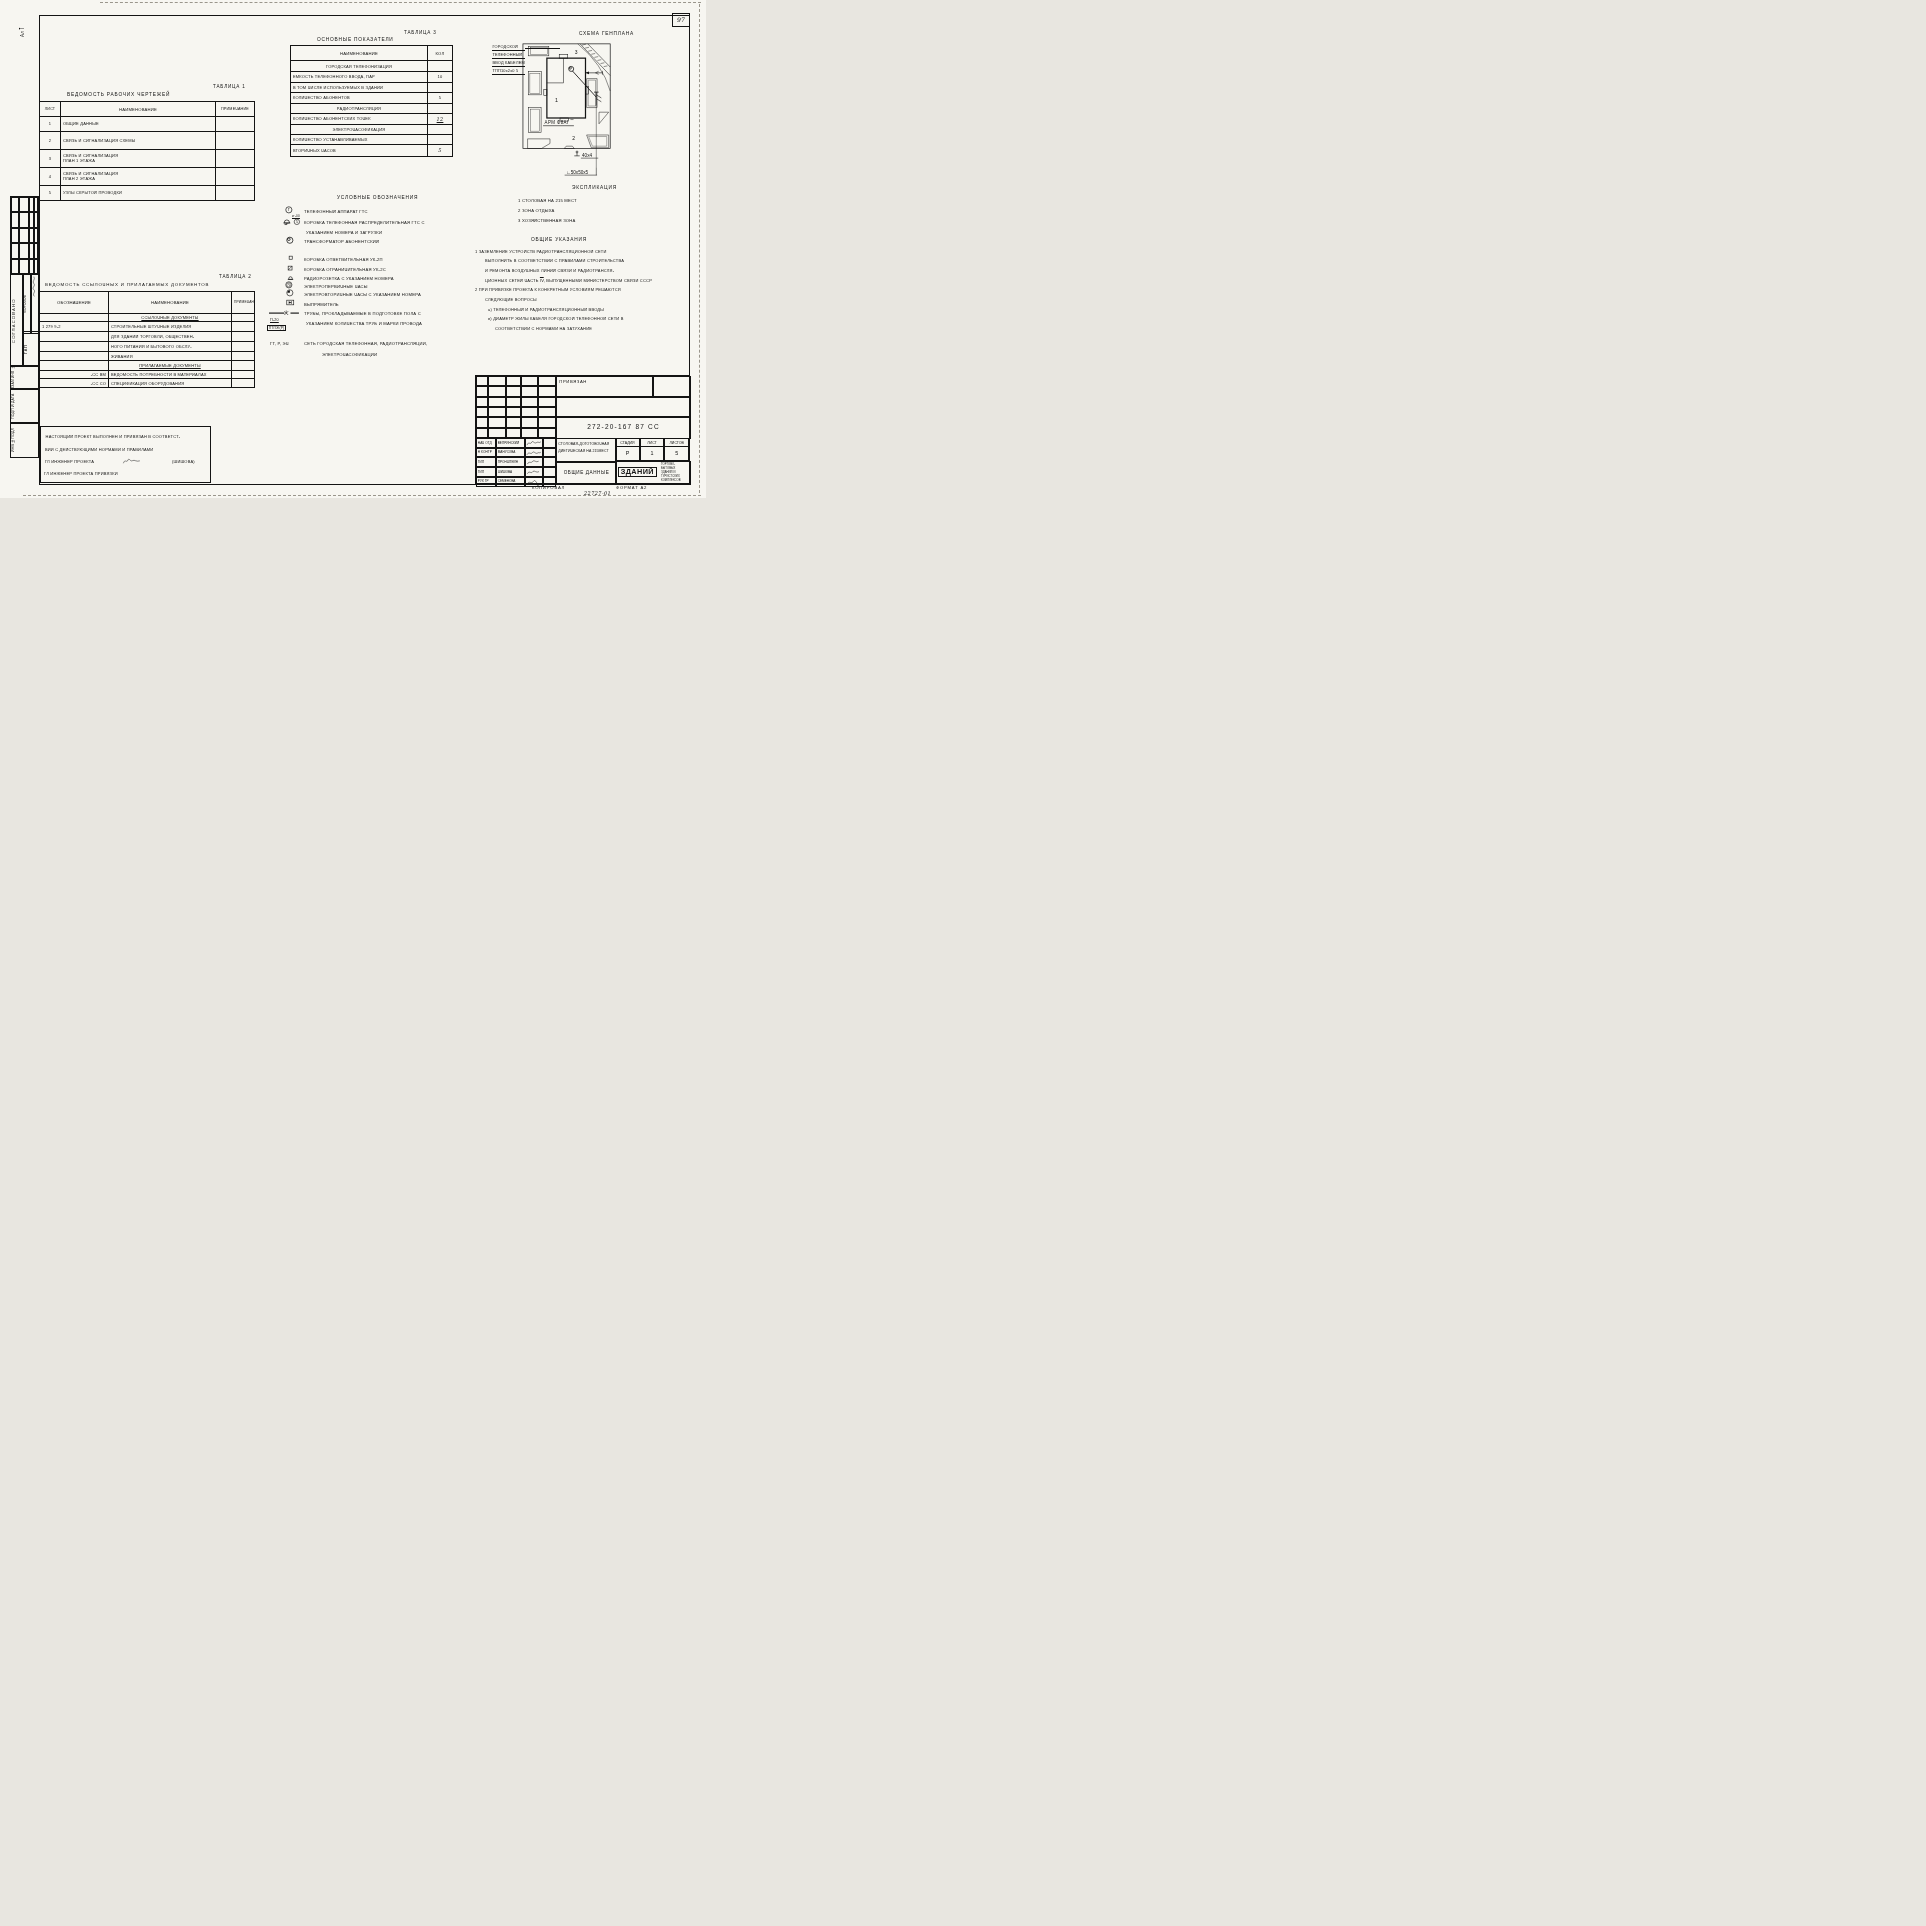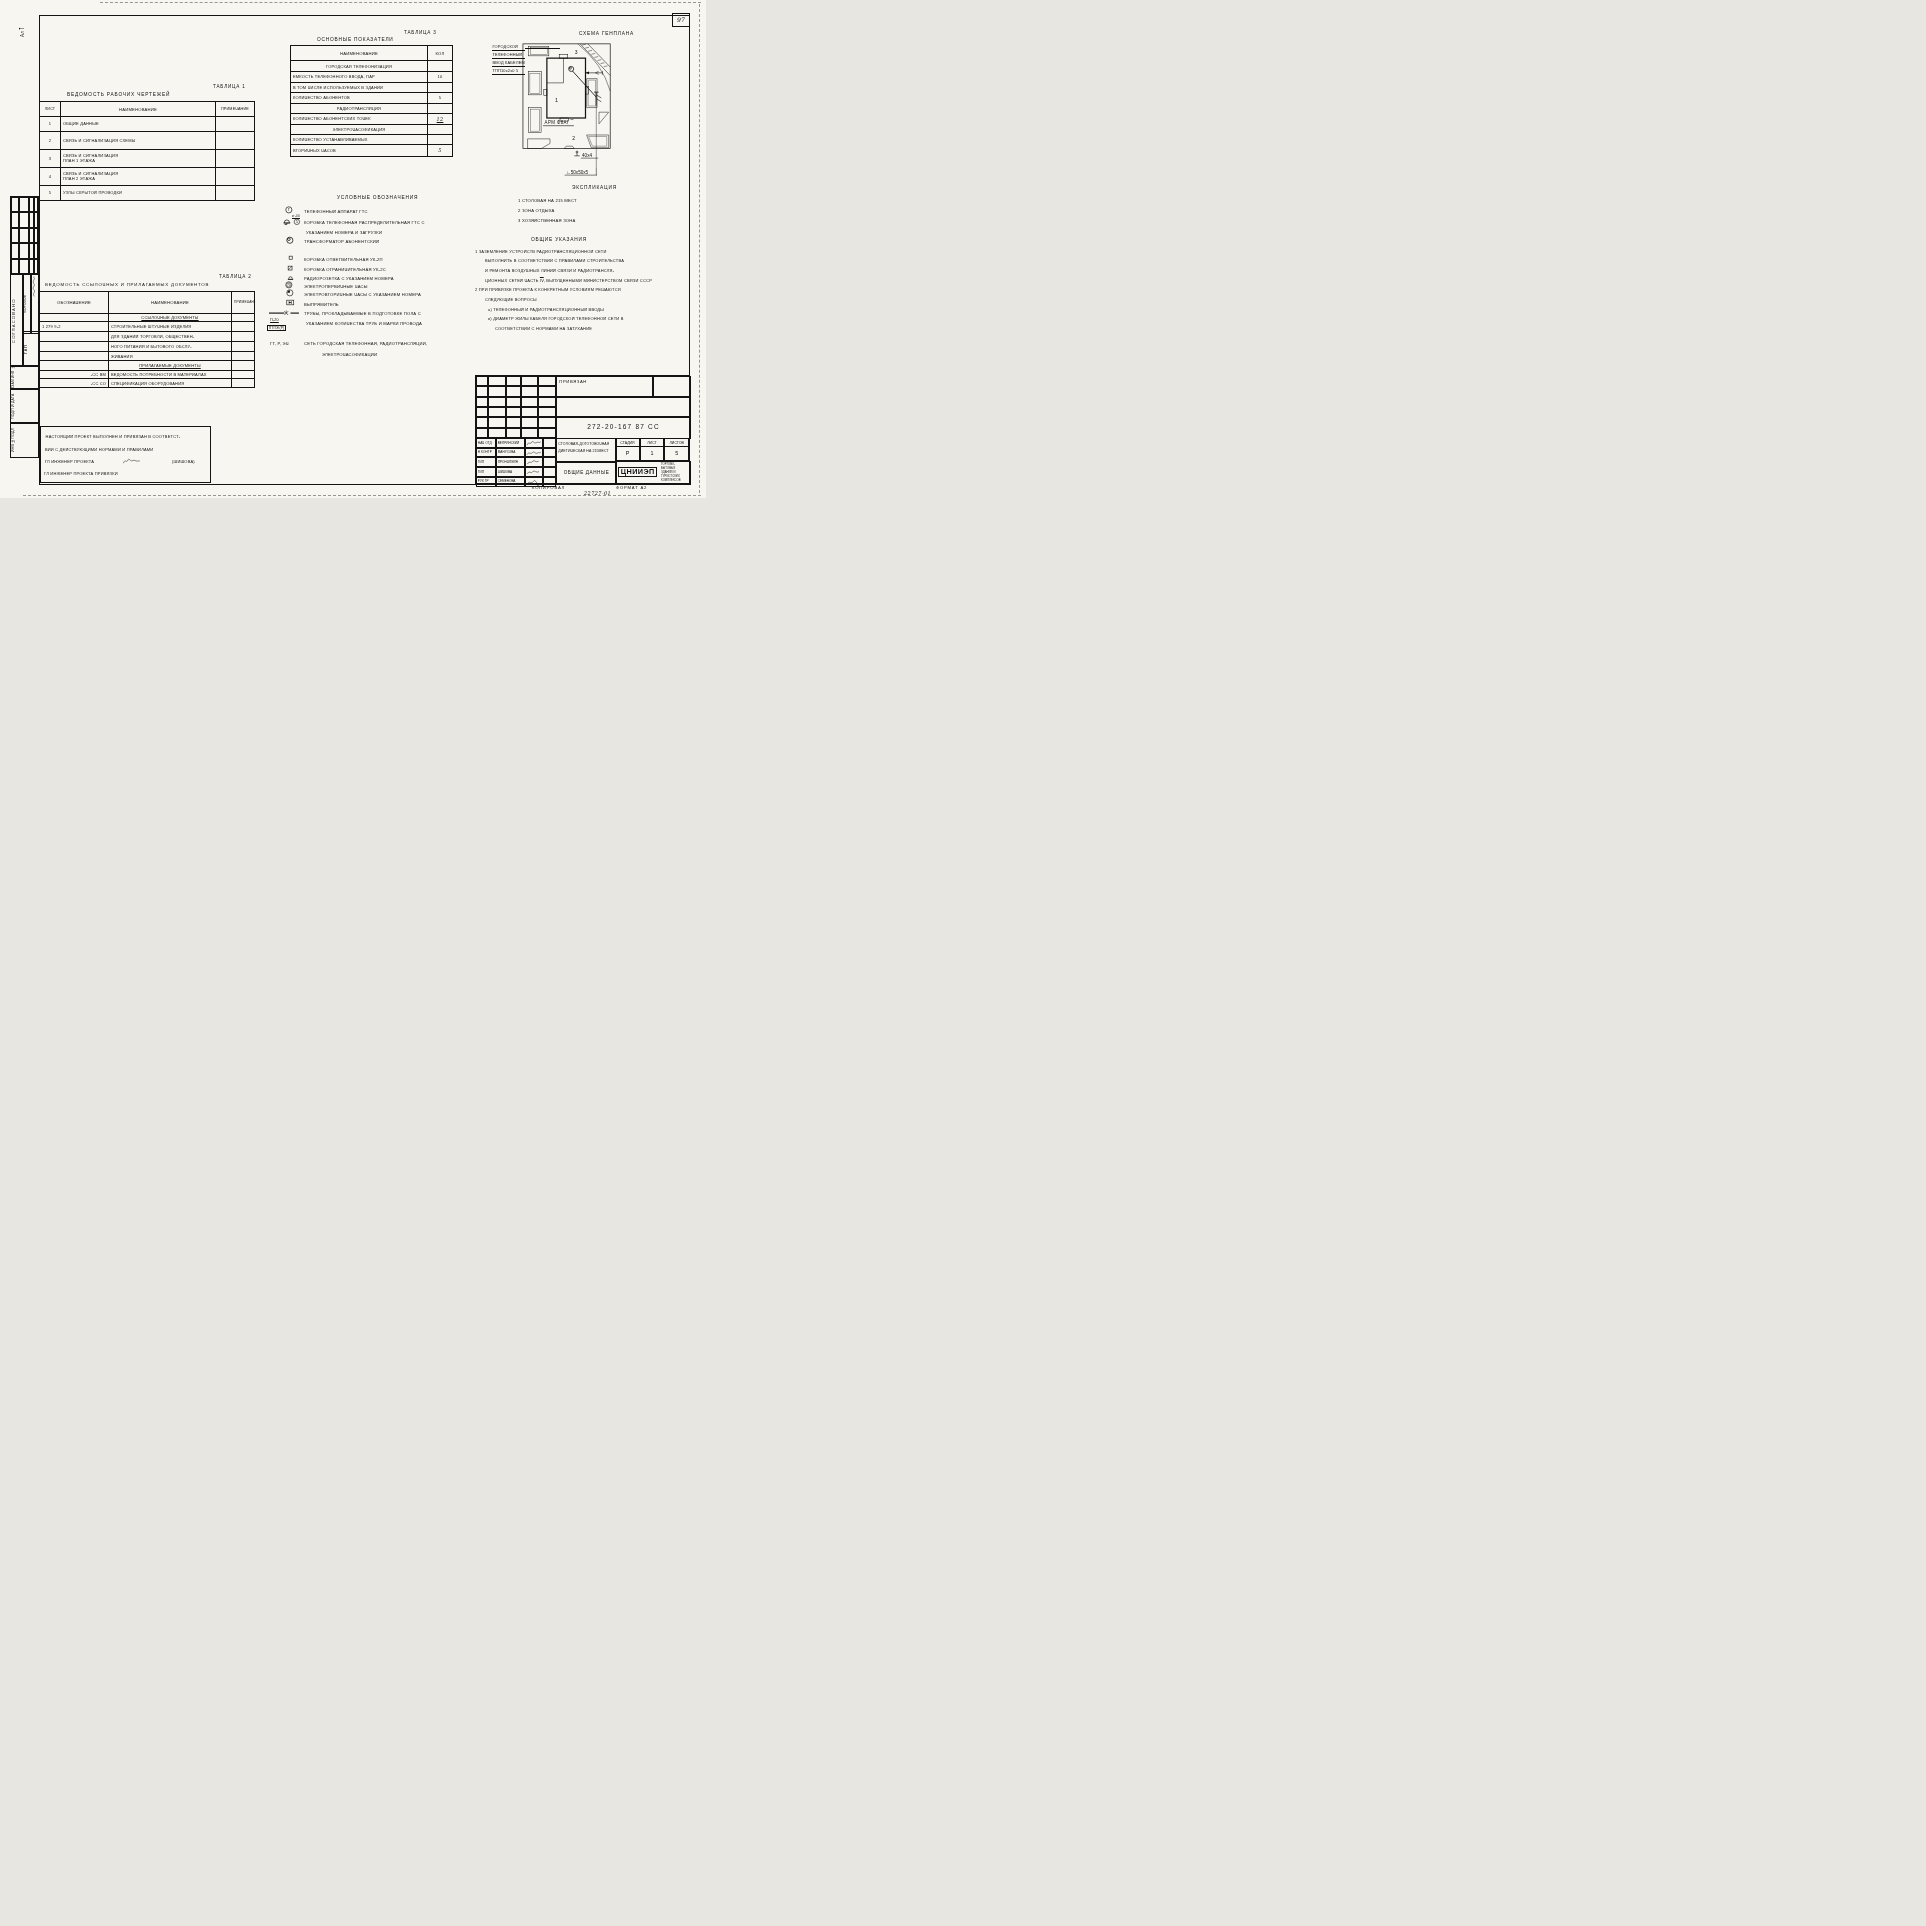--- a/index.html
+++ b/index.html
@@ -539,21 +539,21 @@
     </div>
     <div class="abs" style="left:139px;top:70px;width:74px;height:14.6px;display:grid;grid-template-columns:25px 24px 25.4px;">
       <div class="ctr" style="border:0.5px solid #141414;font-size:5.4px;padding-top:3.1px;">Р</div>
       <div class="ctr" style="border:0.5px solid #141414;font-size:5.4px;padding-top:3.1px;">1</div>
       <div class="ctr" style="border:0.5px solid #141414;font-size:5.4px;padding-top:3.1px;">5</div>
     </div>
     <div class="abs" style="left:80px;top:85px;width:59px;height:22px;border:0.8px solid #141414;">
       <div class="ctr" style="font-size:4.6px;letter-spacing:0.6px;line-height:21px;">ОБЩИЕ ДАННЫЕ</div>
     </div>
     <div class="abs" style="left:139px;top:85px;width:74px;height:22px;border:0.8px solid #141414;">
-      <div class="abs" style="left:2.3px;top:4.6px;font-size:7.3px;letter-spacing:0.4px;font-weight:700;border:0.8px solid #141414;padding:0.8px 1.5px;line-height:1;">ЦНИИЭП</div>
+      <div class="abs" style="left:2.3px;top:4.6px;font-size:7.3px;letter-spacing:0.4px;font-weight:700;border:0.8px solid #141414;padding:0.8px 1.5px;line-height:1;">ЗДАНИЙ</div>
       <div class="abs pre" style="left:45px;top:1.2px;font-size:2.7px;letter-spacing:0.1px;line-height:1.45;">ТОРГОВО-
 БЫТОВЫХ
 ЗДАНИЙ И
 ТУРИСТСКИХ
 КОМПЛЕКСОВ</div>
     </div>
   </div>
 
   <div class="abs txt" style="left:532px;top:485px;font-size:4.2px;letter-spacing:0.8px;">КОПИРОВАЛ</div>
   <div class="abs txt" style="left:616px;top:485px;font-size:4.2px;letter-spacing:0.8px;">ФОРМАТ А2</div>

